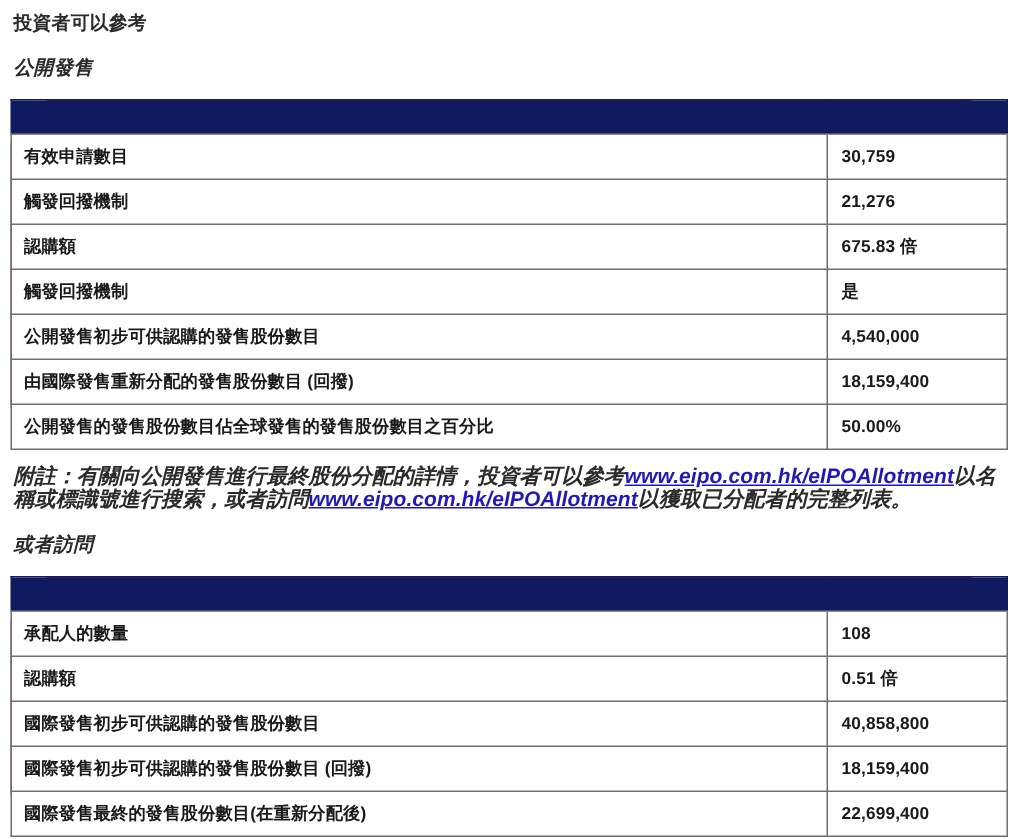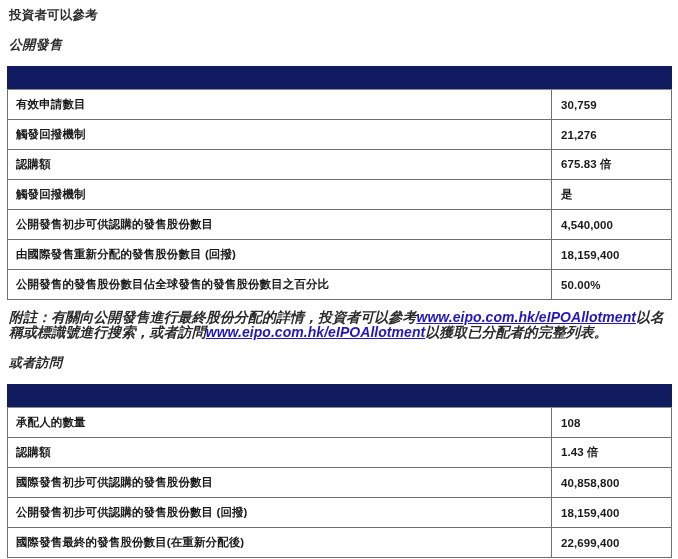--- a/index.html
+++ b/index.html
@@ -176,28 +176,28 @@
           <th></th>
         </tr>
       </thead>
       <tbody id="international-offer-body">
           <tr>
             <td class="label">承配人的數量</td>
             <td class="value">108</td>
           </tr>
           <tr>
             <td class="label">認購額</td>
-            <td class="value">1.43 倍</td>
+            <td class="value">0.51 倍</td>
           </tr>
           <tr>
             <td class="label">國際發售初步可供認購的發售股份數目</td>
             <td class="value">40,858,800</td>
           </tr>
           <tr>
-            <td class="label">公開發售初步可供認購的發售股份數目 (回撥)</td>
+            <td class="label">國際發售初步可供認購的發售股份數目 (回撥)</td>
             <td class="value">18,159,400</td>
           </tr>
           <tr>
             <td class="label">國際發售最終的發售股份數目(在重新分配後)</td>
             <td class="value">22,699,400</td>
           </tr>
         </tbody>
     </table>
   </div>
 

